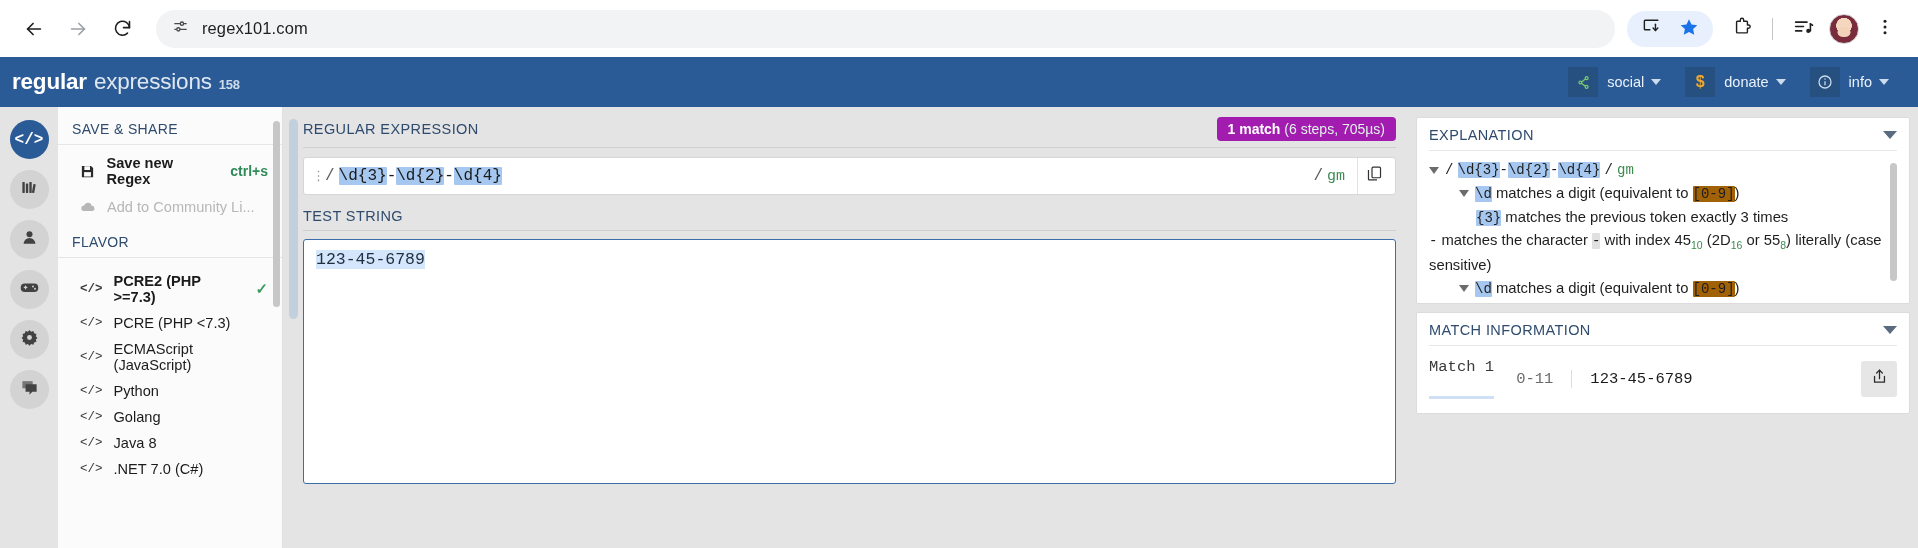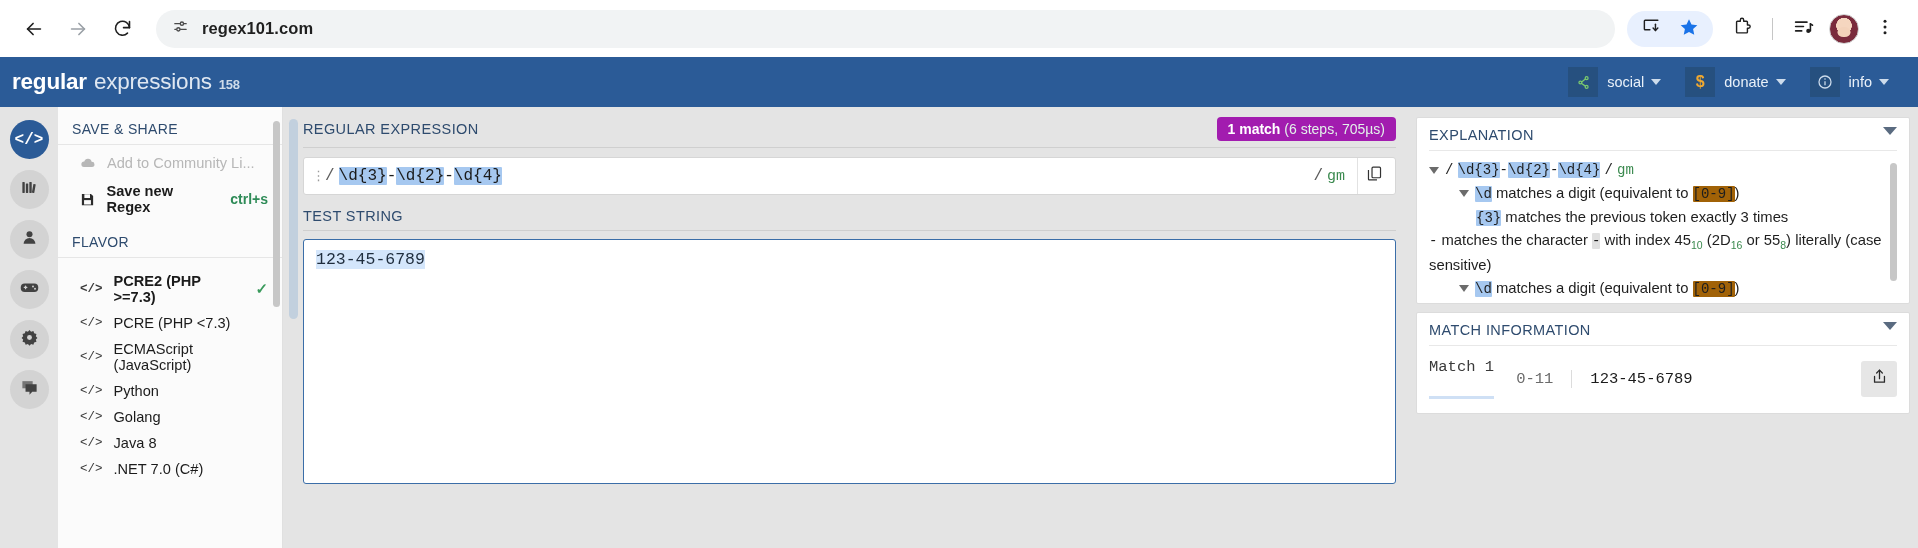--- a/index.html
+++ b/index.html
@@ -33,21 +33,20 @@
     height: 38px;
     margin-left: 10px;
     margin-right: 8px;
     background: #f1f3f4;
     border-radius: 19px;
     display: flex;
     align-items: center;
     padding: 0 16px;
     gap: 13px;
     max-width: 1555px;
-    font-weight: bold;
   }
   .omnibox-url {
     font-size: 16.5px;
     color: #1f1f1f;
     letter-spacing: .1px;
   }
   .toolbar-right {
     display: flex;
     align-items: center;
     gap: 2px;
@@ -288,21 +287,21 @@
     padding: 10px 8px 0 8px;
     display: flex; flex-direction: column; gap: 8px;
   }
   .card {
     background: #ffffff;
     border: 1px solid #dcdcdc;
     border-radius: 2px;
     padding: 9px 12px 0 12px;
   }
   .card-head {
-    display: flex; align-items: flex-start; justify-content: space-between;
+    display: flex; align-items: center; justify-content: space-between;
     border-bottom: 1px solid #e8e8e8;
     padding-bottom: 7px;
   }
   .card-title { font-size: 14.5px; color: #2e4b6e; letter-spacing: .4px; }
   .chev {
     width: 0; height: 0;
     border-left: 7px solid transparent;
     border-right: 7px solid transparent;
     border-top: 8px solid #5a6b80;
   }
@@ -541,40 +540,40 @@
             <path d="M3 4h13v9H3z" opacity=".65"></path>
             <path d="M7 8h14v9.5h-5.5L12 21v-3.5H7z"></path>
           </svg>
       </span>
     </div>
   </div>
 
   <div class="left-panel">
     <div class="lp-title">SAVE &amp; SHARE</div>
 
-    <div class="lp-row muted">
-      <span class="lp-ic">
-        <svg width="16" height="16" viewBox="0 0 24 24" fill="currentColor">
-            <path d="M6 18a4.2 4.2 0 0 1 .5-8.4A5.6 5.6 0 0 1 17.4 10 3.9 3.9 0 0 1 18 18z"></path>
-            <path d="M12 8.5l3.2 3.4H8.8z"></path>
-          </svg>
-      </span>
-      <span>Add to Community Li...</span>
-    </div>
-
     <div class="lp-row strong">
       <span class="lp-ic">
         <svg width="15" height="15" viewBox="0 0 24 24" fill="currentColor">
             <path d="M3 3h14.5L21 6.5V21H3z"></path>
             <rect x="7" y="3.6" width="9" height="6" fill="#fbfbfb"></rect>
             <rect x="6.5" y="13" width="11" height="7" fill="#fbfbfb"></rect>
           </svg>
       </span>
       <span>Save new Regex</span>
       <span class="kbd">ctrl+s</span>
+    </div>
+
+    <div class="lp-row muted">
+      <span class="lp-ic">
+        <svg width="16" height="16" viewBox="0 0 24 24" fill="currentColor">
+            <path d="M6 18a4.2 4.2 0 0 1 .5-8.4A5.6 5.6 0 0 1 17.4 10 3.9 3.9 0 0 1 18 18z"></path>
+            <path d="M12 8.5l3.2 3.4H8.8z"></path>
+          </svg>
+      </span>
+      <span>Add to Community Li...</span>
     </div>
 
     <div class="lp-head2">FLAVOR</div>
 
     <div class="flavor-row selected">
       <span class="mono">&lt;/&gt;</span>
       <span>PCRE2 (PHP &gt;=7.3)</span>
       <span class="check">✓</span>
     </div>
     <div class="flavor-row">

